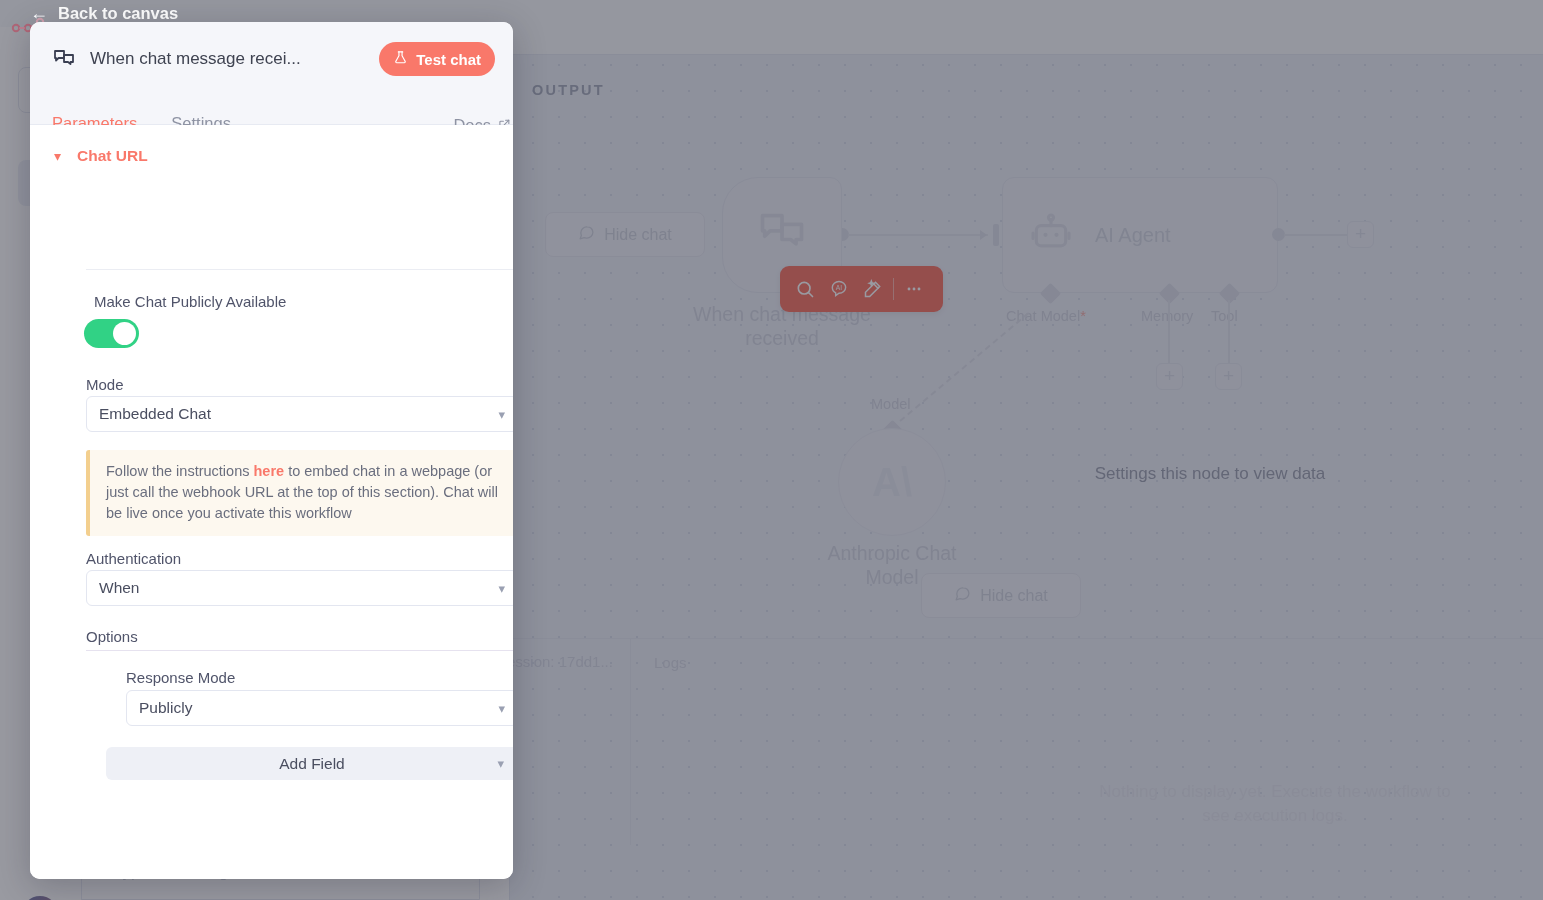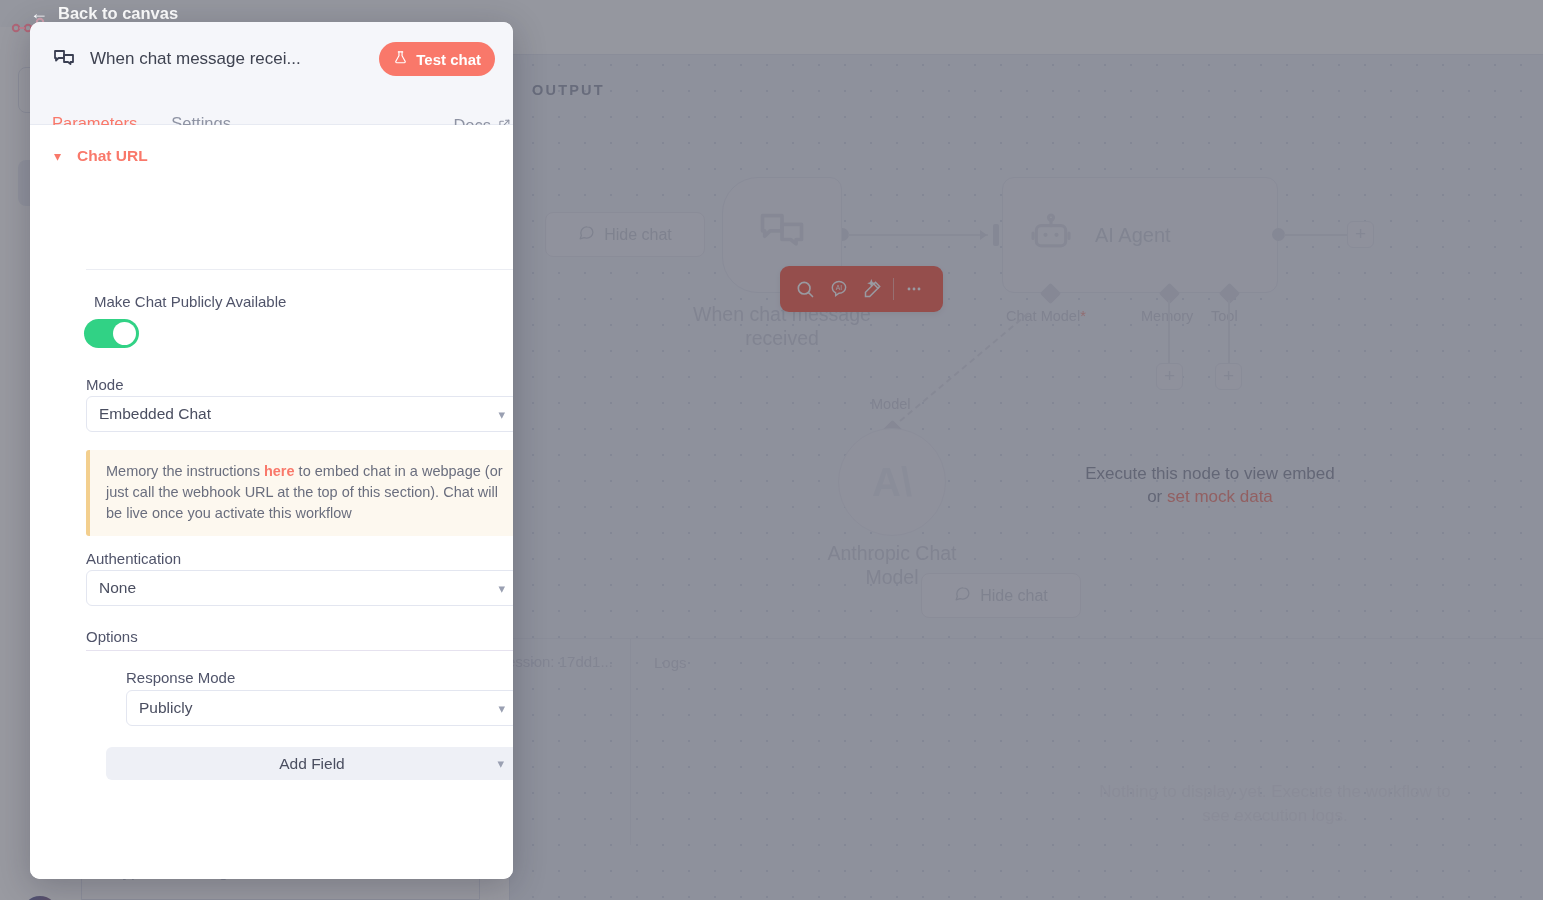--- a/index.html
+++ b/index.html
@@ -384,22 +384,21 @@
     <div class="hide-chat" style="left:921px; top:573px;">
       <span>
         <svg width="17" height="17" viewBox="0 0 24 24" fill="none" stroke="currentColor" stroke-width="1.8" stroke-linecap="round" stroke-linejoin="round">
             <path d="M21 11.5a8.4 8.4 0 0 1-9 8.4 9.6 9.6 0 0 1-3.4-.6L3 21l1.8-5a8.2 8.2 0 0 1-.8-3.5 8.4 8.4 0 0 1 9-8.4 8.4 8.4 0 0 1 8 7.4z"></path>
           </svg>
       </span>
       <span>Hide chat</span>
     </div>
 
     <div class="exec-hint">
-      <div>Execute this node to view embed</div>
-      <div><span>or </span><span class="lnk">set mock data</span></div>
+      <div>Settings this node to view data</div>
     </div>
 
     <div class="node-toolbar">
       <span class="tb">
         <svg width="20" height="20" viewBox="0 0 24 24" fill="none" stroke="currentColor" stroke-width="2" stroke-linecap="round">
             <circle cx="11" cy="11" r="7"></circle>
             <path d="M16.5 16.5L21 21"></path>
           </svg>
       </span>
       <span class="tb">
@@ -588,26 +587,26 @@
         <span class="toggle-knob"></span>
       </div>
 
       <div class="fld-label" style="left:56px; top:251px;">Mode</div>
       <div class="select" style="left:56px; top:271px; width:432px;">
         <span>Embedded Chat</span>
         <span class="cv">▾</span>
       </div>
 
       <div class="notice" style="top:325px;">
-        <span>Memory the instructions </span><span class="lnk">here</span><span> to embed chat in a webpage (or just call the webhook URL at the top of this section). Chat will be live once you activate this workflow</span>
+        <span>Follow the instructions </span><span class="lnk">here</span><span> to embed chat in a webpage (or just call the webhook URL at the top of this section). Chat will be live once you activate this workflow</span>
       </div>
 
       <div class="fld-label" style="left:56px; top:425px;">Authentication</div>
       <div class="select" style="left:56px; top:445px; width:432px;">
-        <span>None</span>
+        <span>When</span>
         <span class="cv">▾</span>
       </div>
 
       <div class="fld-label" style="left:56px; top:503px;">Options</div>
       <div class="opt-divider" style="top:525px;"></div>
 
       <div class="fld-label" style="left:96px; top:544px;">Response Mode</div>
       <div class="select" style="left:96px; top:565px; width:392px;">
         <span>Publicly</span>
         <span class="cv">▾</span>

